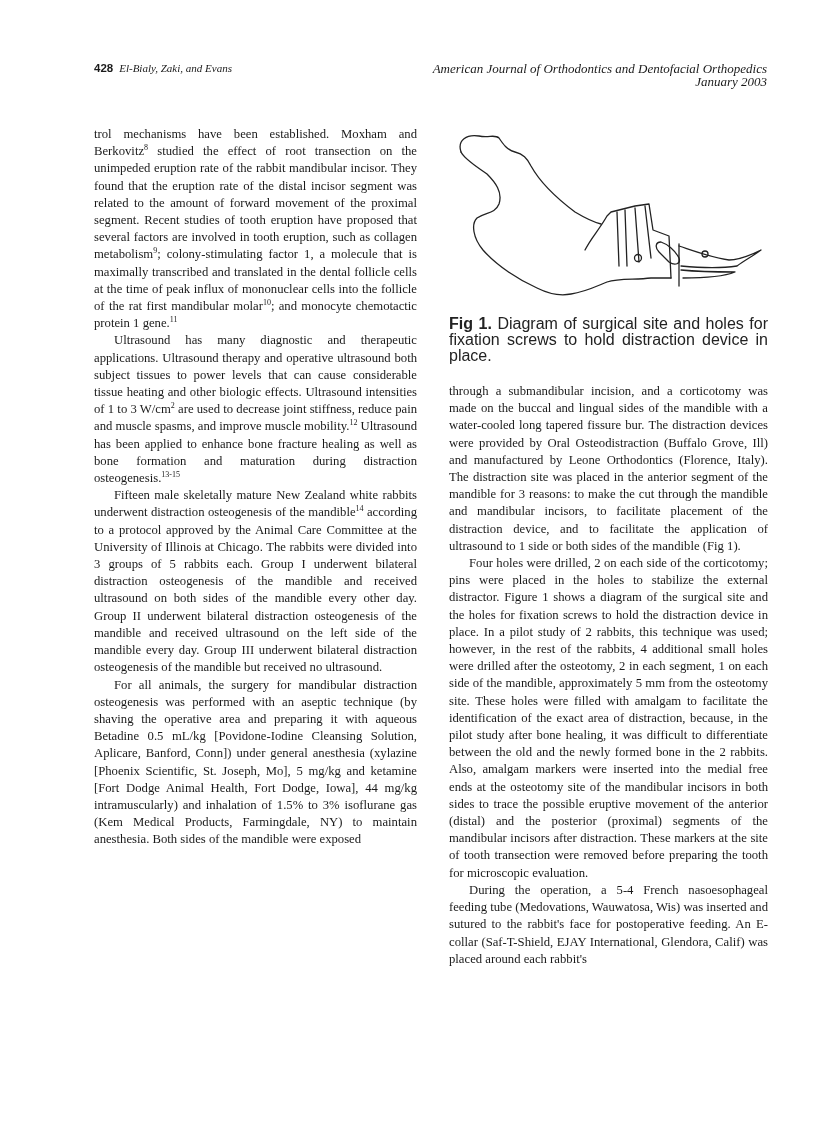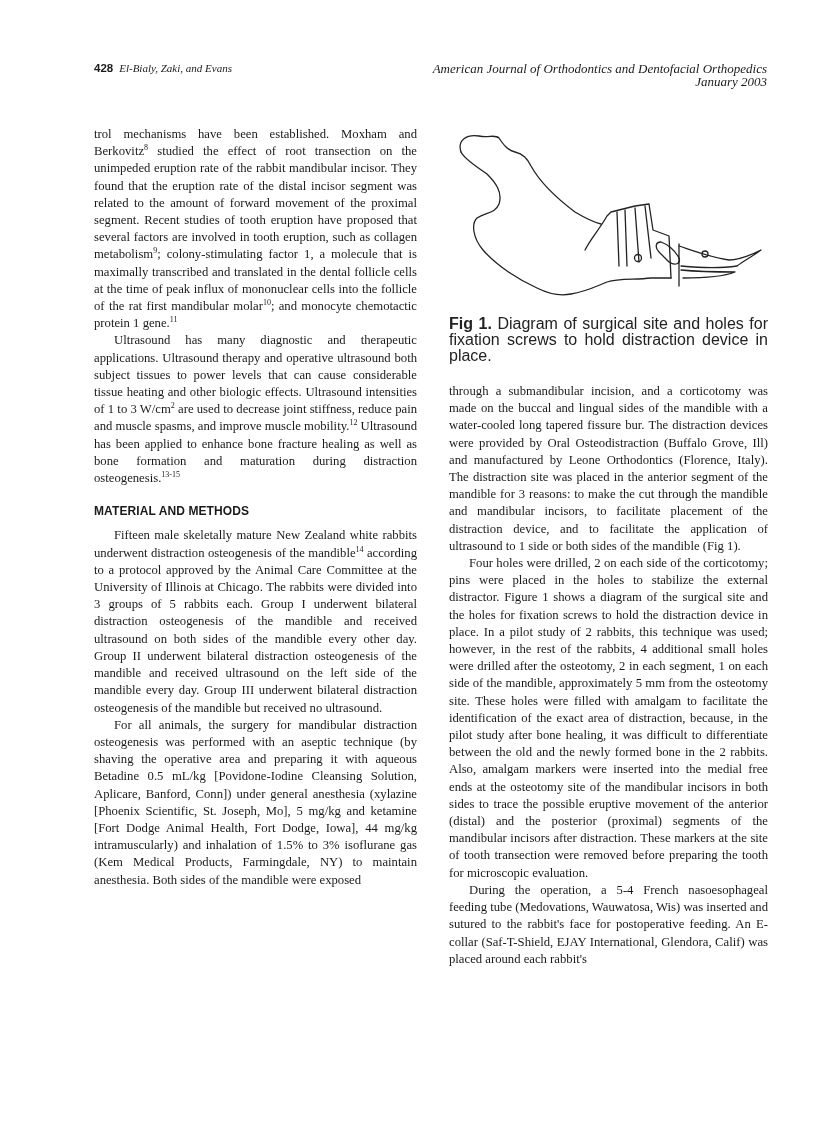--- a/index.html
+++ b/index.html
@@ -36,21 +36,20 @@
     </div>
     <div class="rh-right">
       <div>American Journal of Orthodontics and Dentofacial Orthopedics</div>
       <div>January 2003</div>
     </div>
   </div>
 
   <div class="col col-left">
     <p><span>trol mechanisms have been established. Moxham and Berkovitz</span><sup>8</sup><span> studied the effect of root transection on the unimpeded eruption rate of the rabbit mandibular incisor. They found that the eruption rate of the distal incisor segment was related to the amount of forward movement of the proximal segment. Recent studies of tooth eruption have proposed that several factors are involved in tooth eruption, such as collagen metabolism</span><sup>9</sup><span>; colony-stimulating factor 1, a molecule that is maximally transcribed and translated in the dental follicle cells at the time of peak influx of mononuclear cells into the follicle of the rat first mandibular molar</span><sup>10</sup><span>; and monocyte chemotactic protein 1 gene.</span><sup>11</sup></p>
     <p class="indent"><span>Ultrasound has many diagnostic and therapeutic applications. Ultrasound therapy and operative ultrasound both subject tissues to power levels that can cause considerable tissue heating and other biologic effects. Ultrasound intensities of 1 to 3 W/cm</span><sup>2</sup><span> are used to decrease joint stiffness, reduce pain and muscle spasms, and improve muscle mobility.</span><sup>12</sup><span> Ultrasound has been applied to enhance bone fracture healing as well as bone formation and maturation during distraction osteogenesis.</span><sup>13-15</sup></p>
-    <div class="section-heading">MATERIAL AND METHODS</div>
     <p class="indent"><span>Fifteen male skeletally mature New Zealand white rabbits underwent distraction osteogenesis of the mandible</span><sup>14</sup><span> according to a protocol approved by the Animal Care Committee at the University of Illinois at Chicago. The rabbits were divided into 3 groups of 5 rabbits each. Group I underwent bilateral distraction osteogenesis of the mandible and received ultrasound on both sides of the mandible every other day. Group II underwent bilateral distraction osteogenesis of the mandible and received ultrasound on the left side of the mandible every day. Group III underwent bilateral distraction osteogenesis of the mandible but received no ultrasound.</span></p>
     <p class="indent">For all animals, the surgery for mandibular distraction osteogenesis was performed with an aseptic technique (by shaving the operative area and preparing it with aqueous Betadine 0.5 mL/kg [Povidone-Iodine Cleansing Solution, Aplicare, Banford, Conn]) under general anesthesia (xylazine [Phoenix Scientific, St. Joseph, Mo], 5 mg/kg and ketamine [Fort Dodge Animal Health, Fort Dodge, Iowa], 44 mg/kg intramuscularly) and inhalation of 1.5% to 3% isoflurane gas (Kem Medical Products, Farmingdale, NY) to maintain anesthesia. Both sides of the mandible were exposed</p>
   </div>
 
   <div class="figure">
     <svg viewBox="0 0 320 180" fill="none" stroke="#222" stroke-width="1.3" stroke-linecap="round" stroke-linejoin="round">
 
       <path d="M12,26 C8,14 18,8 30,10 C40,12 46,8 50,12 C54,18 58,24 66,26 C74,28 78,32 82,40 C92,58 110,74 126,86 C136,92 144,96 152,98"></path>
       <path d="M12,26 C16,34 30,42 38,48 C46,56 54,66 50,78 C46,88 36,86 28,92 C22,98 24,112 34,124 C48,140 70,154 88,162 C100,168 112,170 122,168 C136,166 148,160 158,156 C170,152 186,154 202,152 L222,152"></path>
 

